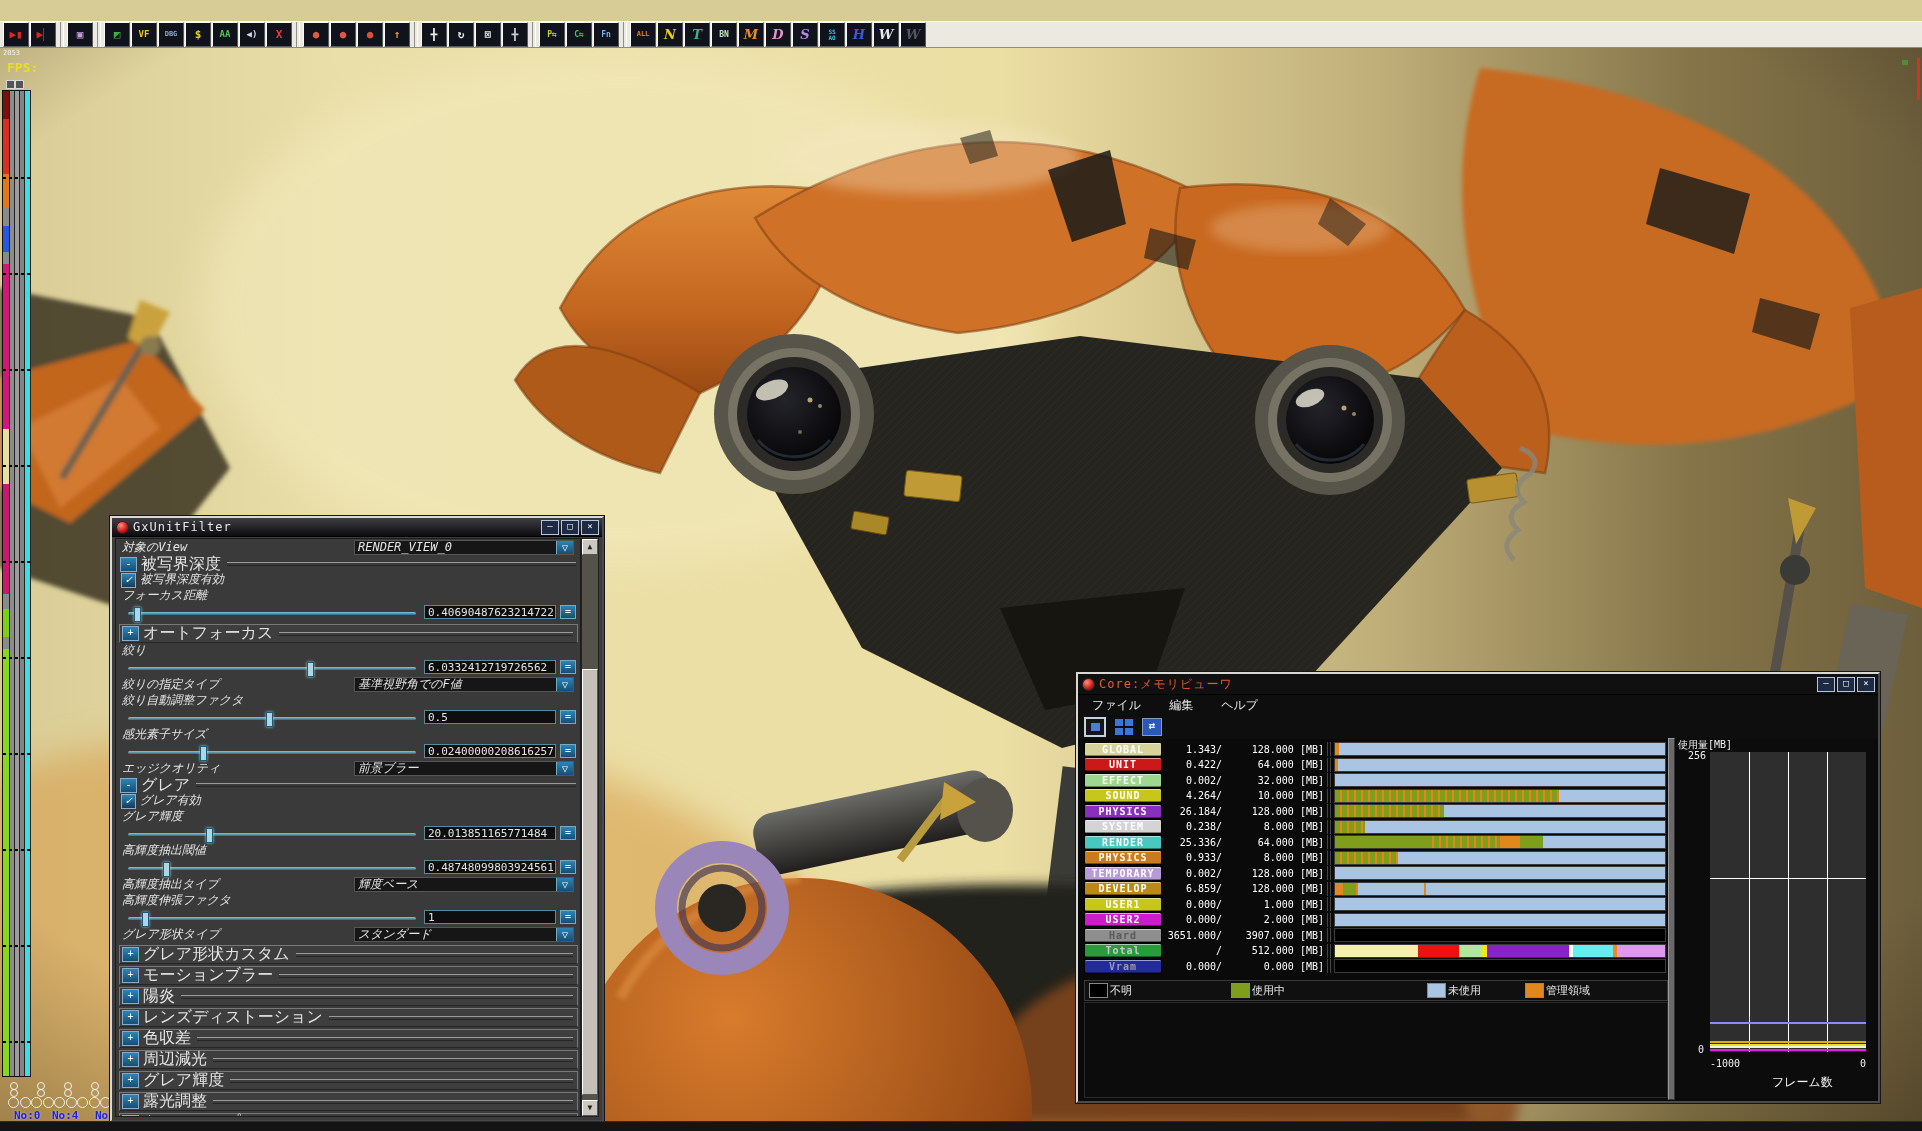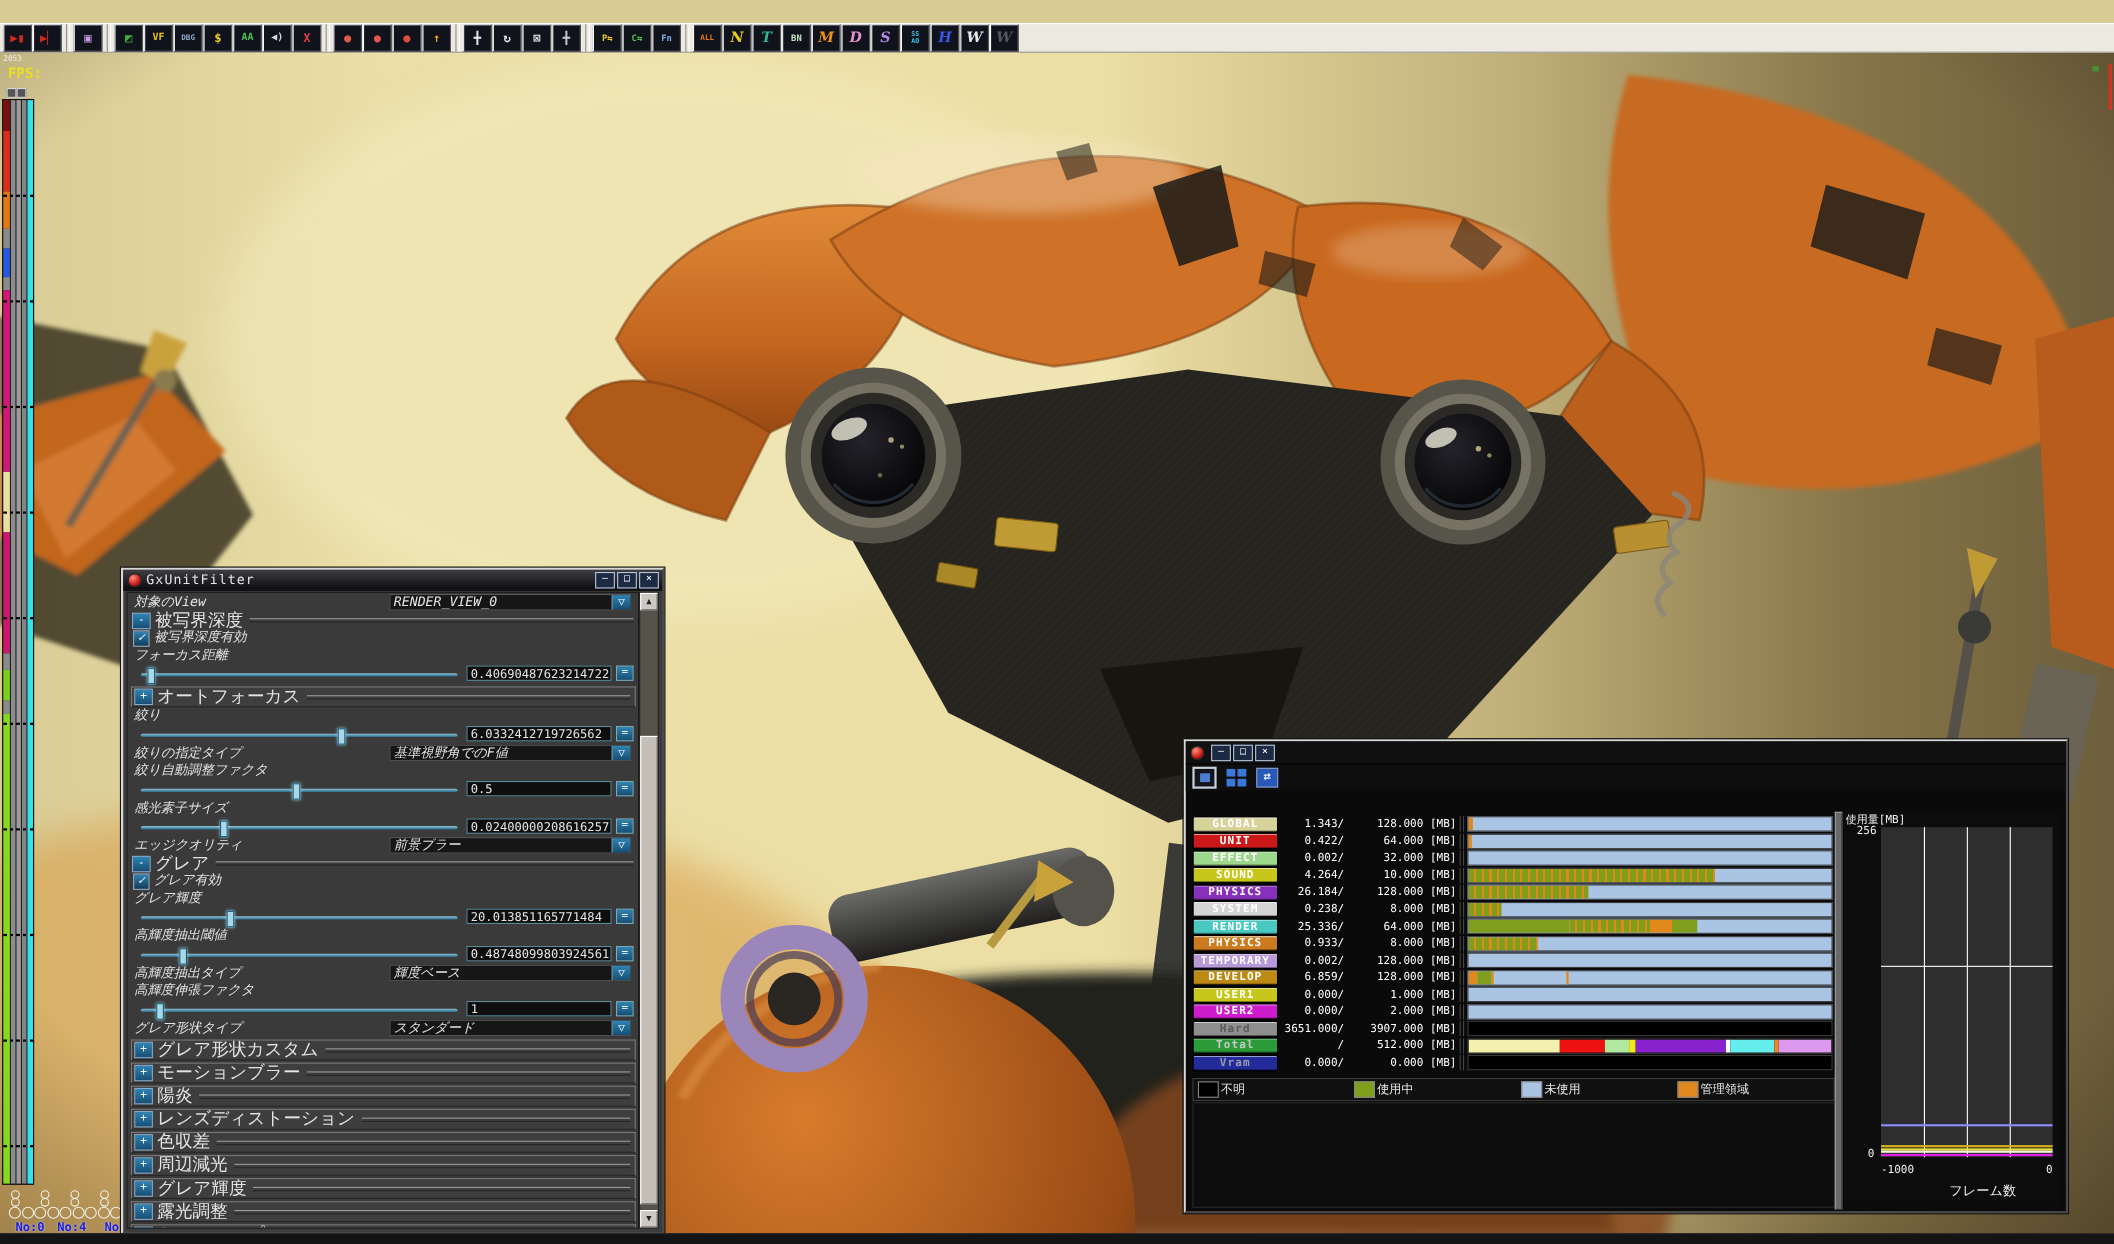--- a/index.html
+++ b/index.html
@@ -558,24 +558,30 @@
     <div class="f-scroll">
       <div class="f-sbtn" style="top:0">▲</div>
       <div class="f-sthumb"></div>
       <div class="f-sbtn" style="bottom:0">▼</div>
     </div>
   </div>
 
   <div class="win mem-win">
     <div class="wtitle m-title">
       <span class="wdot"></span>
+      <span class="wtext">Core:メモリビューワ</span>
       <span class="wbtn">–</span>
       <span class="wbtn">□</span>
       <span class="wbtn">×</span>
     </div>
+    <div class="m-menu" id="mem-menu">
+        <span>ファイル</span>
+        <span>編集</span>
+        <span>ヘルプ</span>
+      </div>
     <div class="m-tools">
       <div class="m-ico" style="border:2px solid #c8d0dc;background:#14141c;display:flex;align-items:center;justify-content:center;">
         <div style="width:9px;height:8px;background:#4a7fd0;"></div>
       </div>
       <div class="m-ico" style="display:grid;grid-template-columns:8px 8px;grid-gap:2px;">
         <div style="height:7px;background:#3a78d8;"></div>
           <div style="height:7px;background:#3a78d8;"></div>
         <div style="height:7px;background:#3a78d8;"></div>
           <div style="height:7px;background:#3a78d8;"></div>
       </div>
@@ -723,21 +729,21 @@
       </div>
     <div class="m-legend" id="mem-legend">
         <div class="m-leg-item" style="margin-left: 4px;">
           <span class="m-leg-sw" style="background: rgb(0, 0, 0);"></span>
           <span>不明</span>
         </div>
         <div class="m-leg-item" style="margin-left: 0px;">
           <span class="m-leg-sw" style="background: rgb(127, 158, 28);"></span>
           <span>使用中</span>
         </div>
-        <div class="m-leg-item" style="margin-left: 10px;">
+        <div class="m-leg-item" style="margin-left: 10px; justify-content: center;">
           <span class="m-leg-sw" style="background: rgb(170, 196, 228);"></span>
           <span>未使用</span>
         </div>
         <div class="m-leg-item" style="margin-left: 0px;">
           <span class="m-leg-sw" style="background: rgb(224, 136, 28);"></span>
           <span>管理領域</span>
         </div>
       </div>
     <div class="m-black"></div>
     <div class="m-split"></div>

